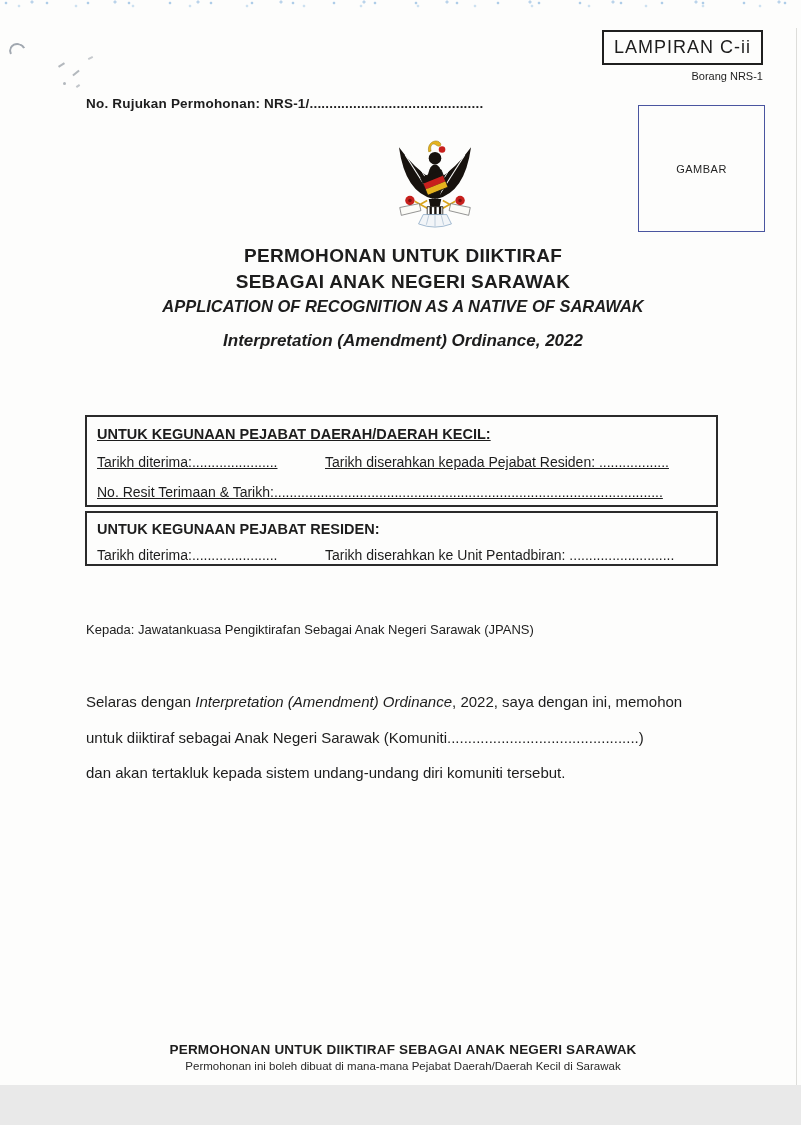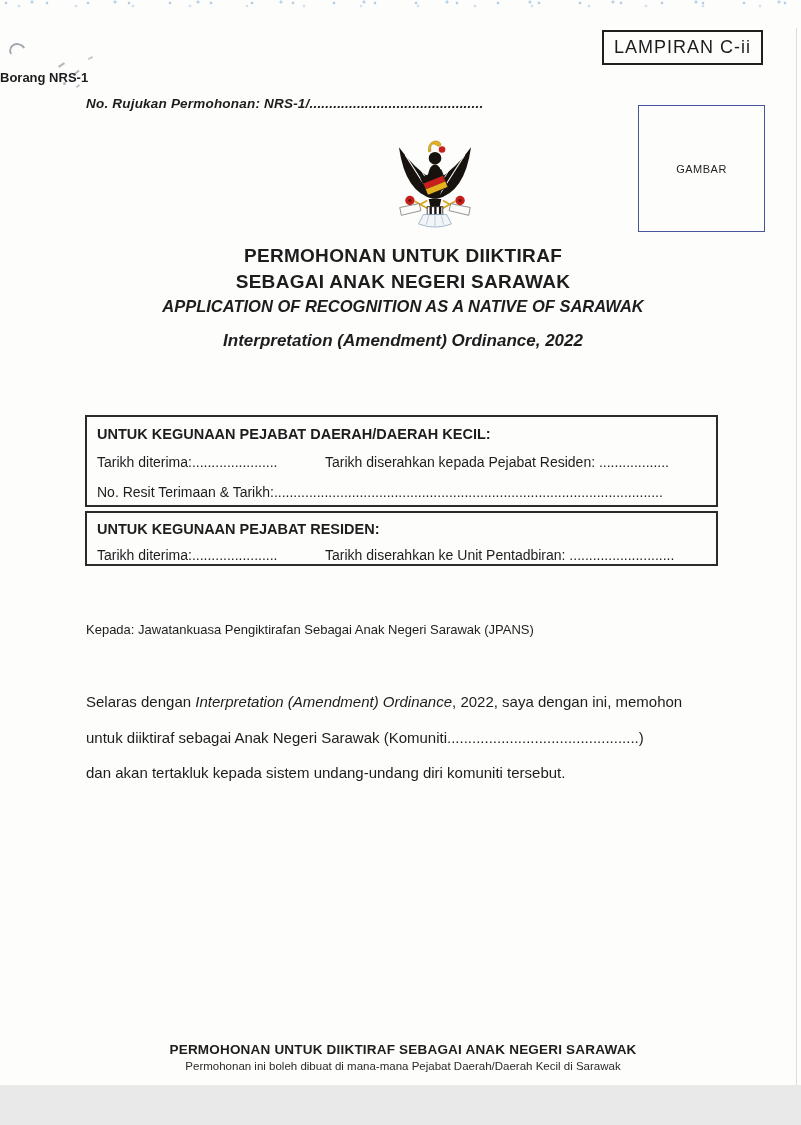--- a/index.html
+++ b/index.html
@@ -26,41 +26,41 @@
   .scan-edge-right{left:796px;top:28px;width:1px;height:1075px;background:#ddddda;}
   .mark-curl{left:9px;top:43px;width:13px;height:12px;border:2px solid #8b939e;
     border-color:#8b939e transparent transparent #8b939e;border-radius:50%;
     transform:rotate(18deg);opacity:.8;}
   .mark-dash{background:#99a0a8;opacity:.75;}
 
   
   .lampiran-box{left:602px;top:30px;width:161px;height:35px;border:2px solid #1f1f1f;
     display:flex;align-items:center;justify-content:center;box-sizing:border-box;
     font-size:18px;letter-spacing:1px;}
-  .borang{left:0;top:70px;width:763px;font-weight:bold;font-size:13px;}
-  .ref-line{left:86px;top:96px;font-weight:bold;font-size:13.5px;letter-spacing:.2px;font-style:italic;}
+  .borang{left:0;top:70px;width:763px;text-align:right;font-weight:normal;font-size:11px;}
+  .ref-line{left:86px;top:96px;font-weight:bold;font-size:13.5px;letter-spacing:.2px;}
   .gambar-box{left:638px;top:105px;width:127px;height:127px;border:1.5px solid #4a55a0;
     box-sizing:border-box;display:flex;align-items:center;justify-content:center;
     font-size:11px;letter-spacing:.5px;color:#242424;}
 
   
   .t-center{left:0;width:806px;text-align:center;}
   .title1{top:245px;font-size:19px;font-weight:bold;letter-spacing:.3px;}
   .title2{top:271px;font-size:19px;font-weight:bold;letter-spacing:.3px;}
   .title3{top:297px;font-size:16.5px;font-weight:bold;font-style:italic;}
   .title4{top:331px;font-size:17px;font-weight:bold;font-style:italic;}
 
   
   .office-box{left:85px;width:633px;border:2px solid #2b2b2b;box-sizing:border-box;
     padding:4px 10px 0 10px;font-size:14px;}
   .office-box .hdr{font-size:14.5px;font-weight:bold;line-height:26px;}
   .office-box .row{display:flex;line-height:30px;}
   .office-box .cell-a{width:228px;flex:none;}
   .office-box .cell-b{flex:1;}
-  .box-district{top:415px;height:92px;}
+  .box-district{top:415px;height:92px;text-decoration:underline;}
   .box-resident{top:511px;height:55px;}
   .box-resident .hdr{line-height:25px;}
   .box-resident .row{line-height:27px;}
 
   
   .kepada{left:86px;top:622px;font-size:13px;}
   .para{left:86px;top:684px;width:645px;font-size:15px;}
   .para .pline{line-height:35.5px;white-space:nowrap;}
   .para .it{font-style:italic;}
 

